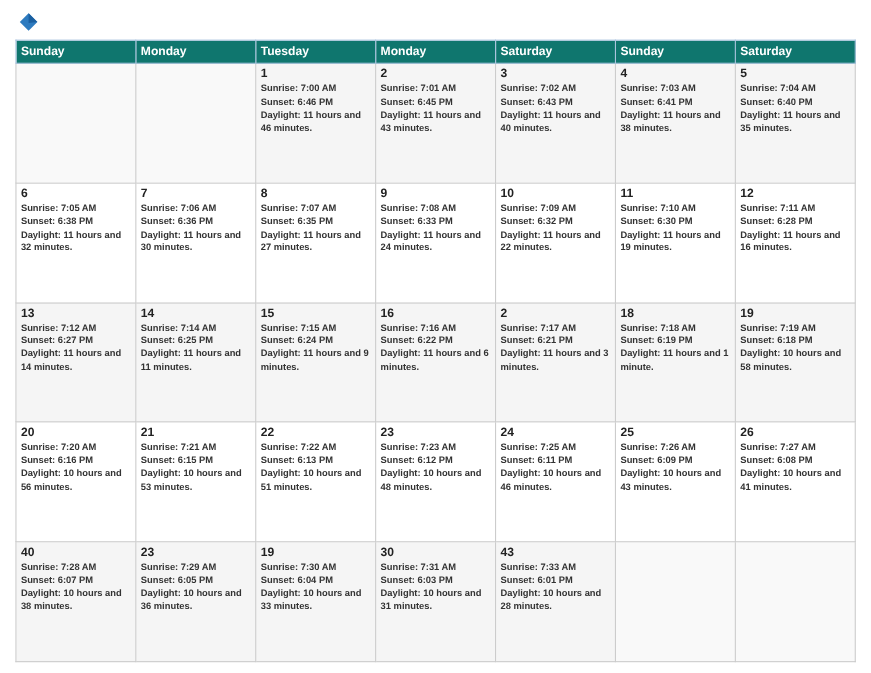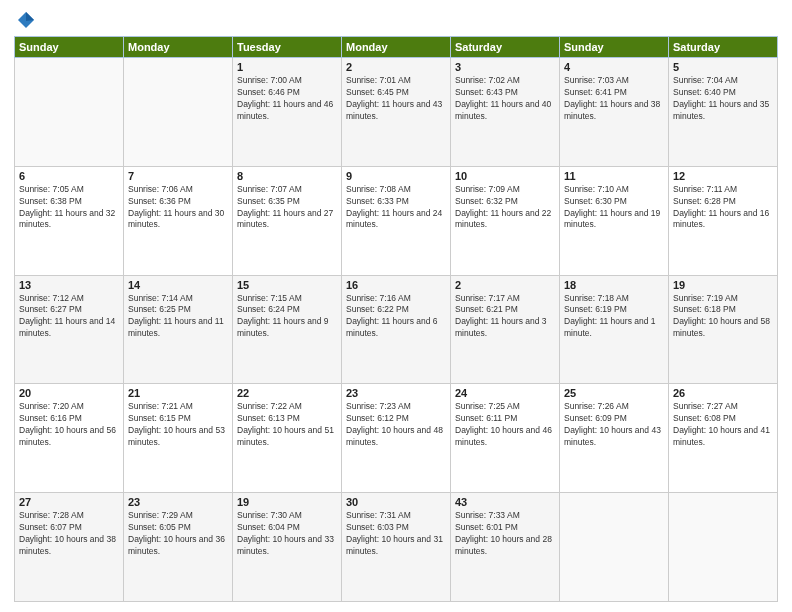--- a/index.html
+++ b/index.html
@@ -60,21 +60,21 @@
       font-size: 14px;
       color: #444;
     }
     .calendar {
       flex: 1;
       border-collapse: collapse;
       width: 100%;
       table-layout: fixed;
     }
     .calendar th {
-      background-color: #4d7c0f;
+      background-color: #0f766e;
       color: #fff;
       font-size: 11px;
       font-weight: bold;
       padding: 4px 4px;
       border: 1px solid #aac4de;
       text-align: left;
     }
     .calendar td {
       border: 1px solid #ccc;
       vertical-align: top;
@@ -94,20 +94,21 @@
       font-size: 11px;
       font-weight: bold;
       color: #222;
       display: block;
       margin-bottom: 2px;
     }
     .cell-info {
       font-size: 8.5px;
       color: #333;
       line-height: 1.4;
+      font-weight: bold;
     }
     .empty-cell {
       background: #f9f9f9 !important;
     }
   </style>
 </head>
 <body>
 
 <div class="page">
   <div class="header">
@@ -249,21 +250,21 @@
             <span class="day-num">25</span>
             <div class="cell-info">Sunrise: 7:26 AM<br>Sunset: 6:09 PM<br>Daylight: 10 hours and 43 minutes.</div>
           </td>
           <td>
             <span class="day-num">26</span>
             <div class="cell-info">Sunrise: 7:27 AM<br>Sunset: 6:08 PM<br>Daylight: 10 hours and 41 minutes.</div>
           </td>
         </tr>
         <tr>
           <td>
-            <span class="day-num">27</span>
+            <span class="day-num">40</span>
             <div class="cell-info">Sunrise: 7:28 AM<br>Sunset: 6:07 PM<br>Daylight: 10 hours and 38 minutes.</div>
           </td>
           <td>
             <span class="day-num">23</span>
             <div class="cell-info">Sunrise: 7:29 AM<br>Sunset: 6:05 PM<br>Daylight: 10 hours and 36 minutes.</div>
           </td>
           <td>
             <span class="day-num">19</span>
             <div class="cell-info">Sunrise: 7:30 AM<br>Sunset: 6:04 PM<br>Daylight: 10 hours and 33 minutes.</div>
           </td>

